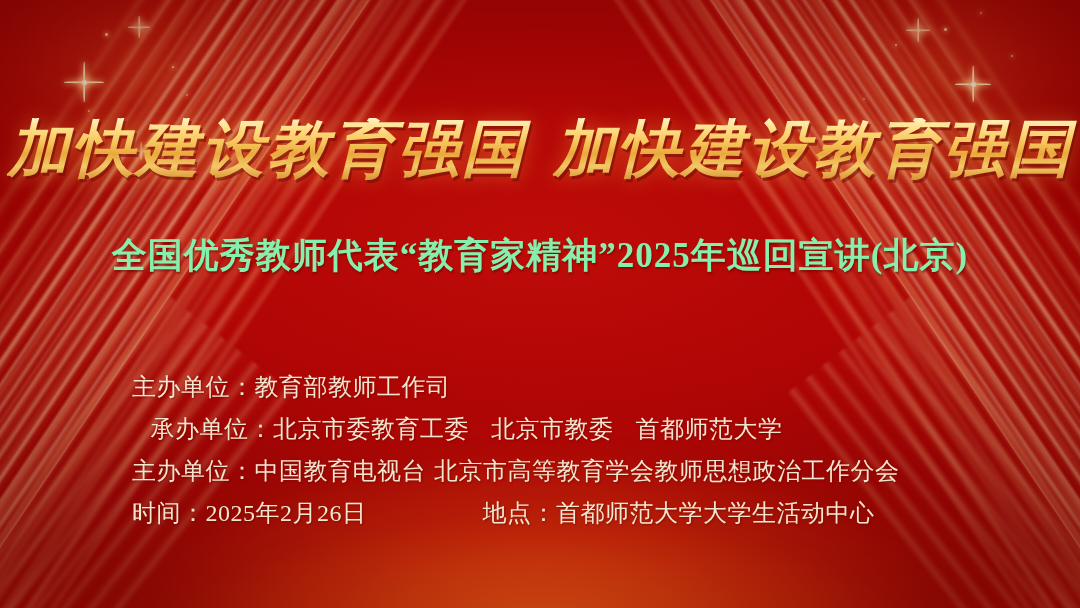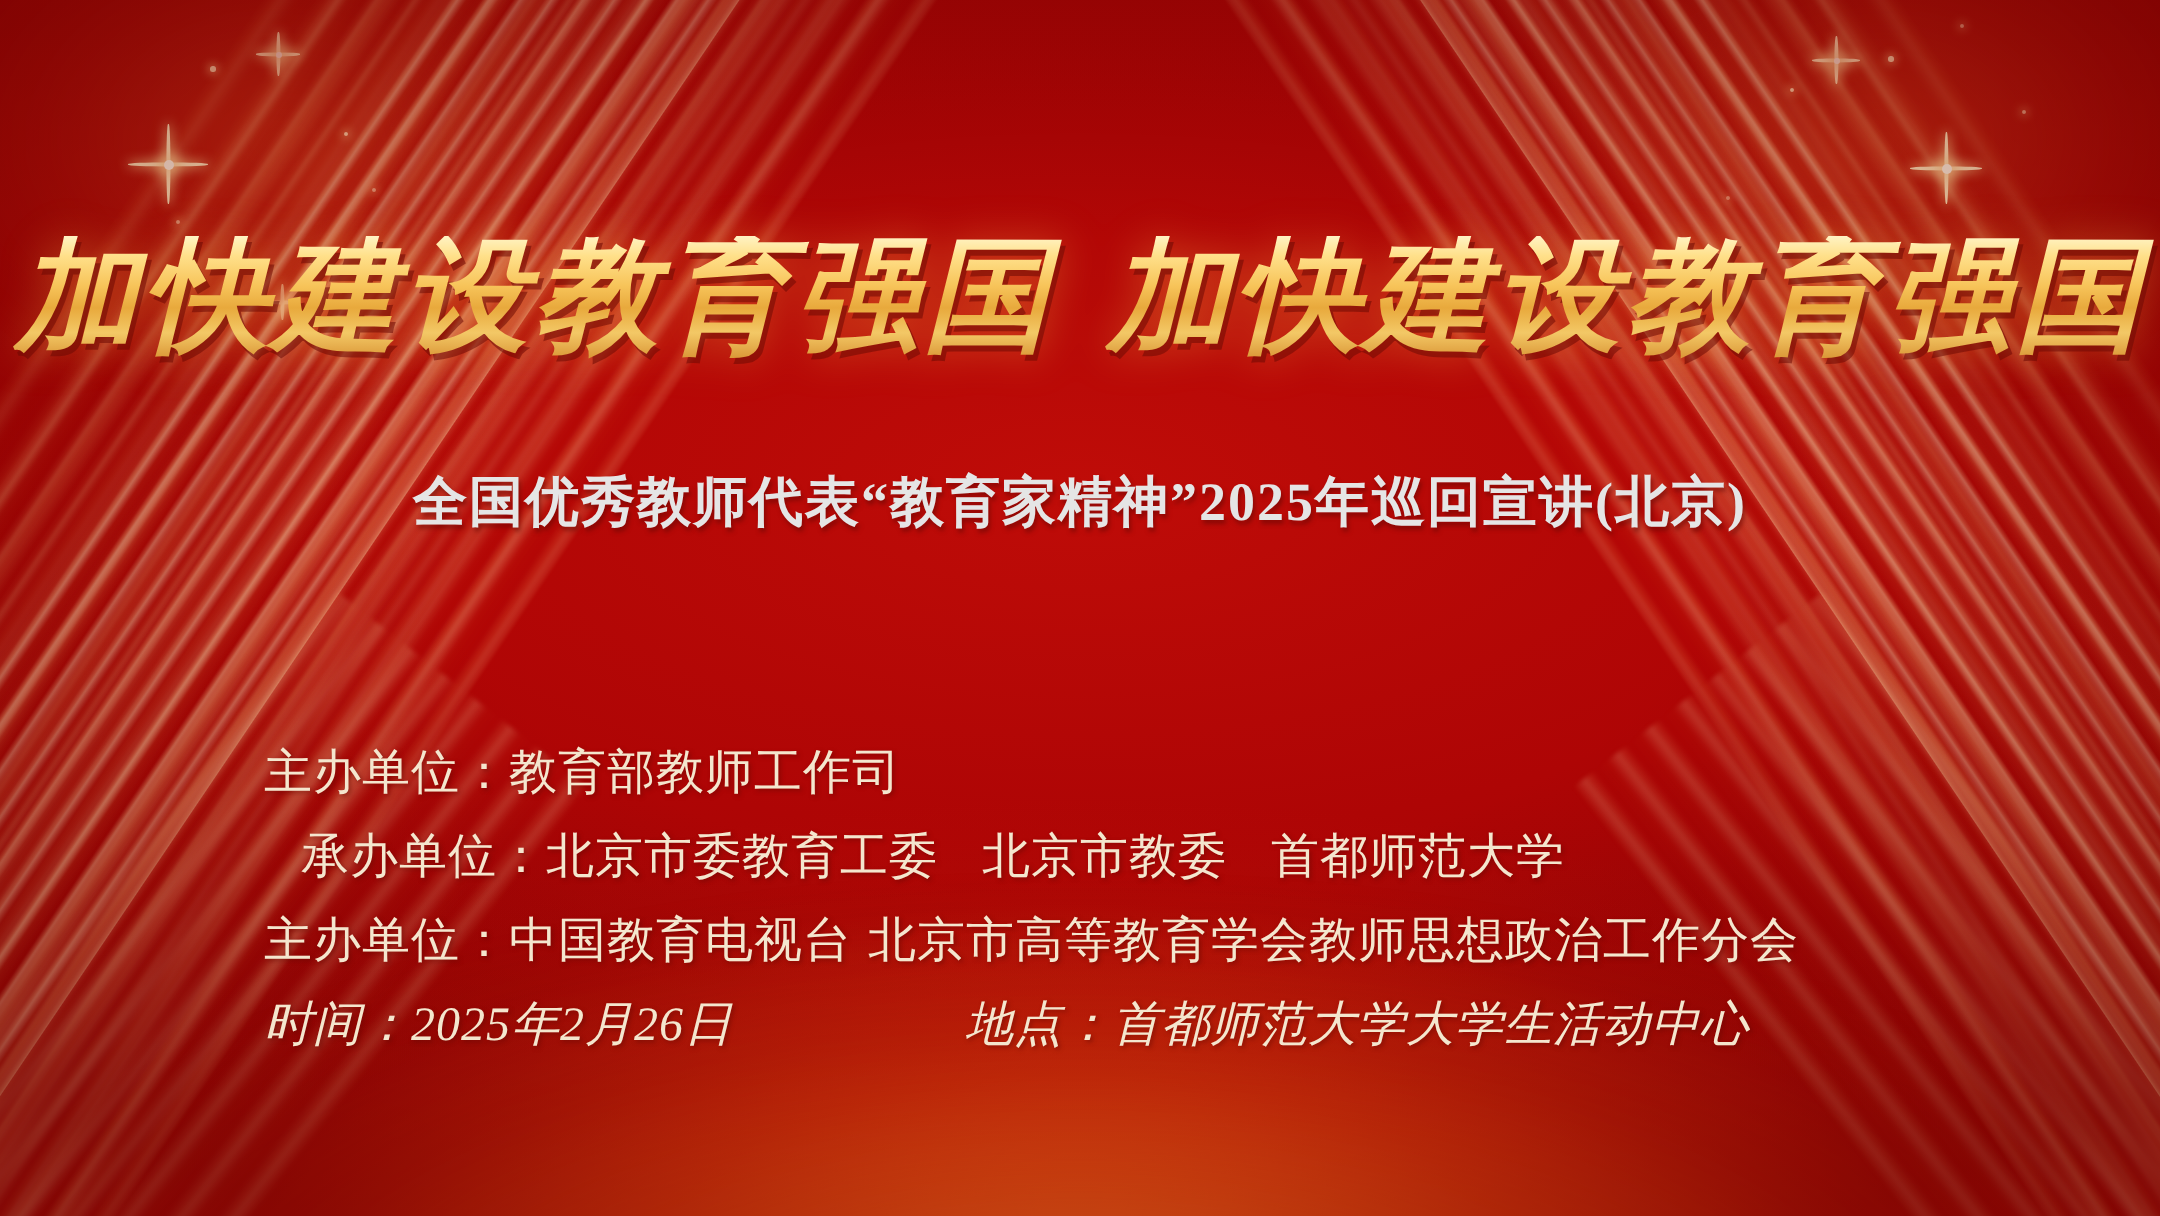--- a/index.html
+++ b/index.html
@@ -218,26 +218,26 @@
     filter: drop-shadow(2px 3px 0 rgba(110,10,4,0.55)) drop-shadow(0 0 10px rgba(255,180,70,0.35));
   }
   .title .gap { display: inline-block; width: 26px; }
 
   .subtitle {
     position: absolute;
     top: 238px;
     left: 0; right: 0;
     text-align: center;
     font-family: "Liberation Serif", "DejaVu Serif", serif;
-    font-size: 27px;
+    font-size: 35px;
     font-weight: bold;
     letter-spacing: 1px;
     line-height: 1;
     white-space: nowrap;
-    color: #e5e5e5;
+    color: #86efac;
     text-shadow: 1px 2px 2px rgba(100,8,4,0.55);
   }
   .subtitle .quoted {
     font-family: "Liberation Serif", "DejaVu Serif", serif;
     font-weight: bold;
   }
 
   .info {
     position: absolute;
     top: 366px;
@@ -255,21 +255,21 @@
     white-space: nowrap;
     text-shadow: 1px 1px 2px rgba(95,8,4,0.5);
     text-align: left;
   }
   .info-line .sp  { display: inline-block; width: 22px; }
   .info-line .spw { display: inline-block; width: 116px; }
 
   .row-host    { width: 816px; }
   .row-co      { width: 816px; margin-left: 37px; }
   .row-support { width: 816px; }
-  .row-when    { width: 816px; font-style: italic; }
+  .row-when    { width: 816px; }
 </style>
 </head>
 <body>
 
 <div id="poster">
 
   <div class="bg-base"></div>
 
   <div class="top-glow left"></div>
   <div class="top-glow right"></div>

